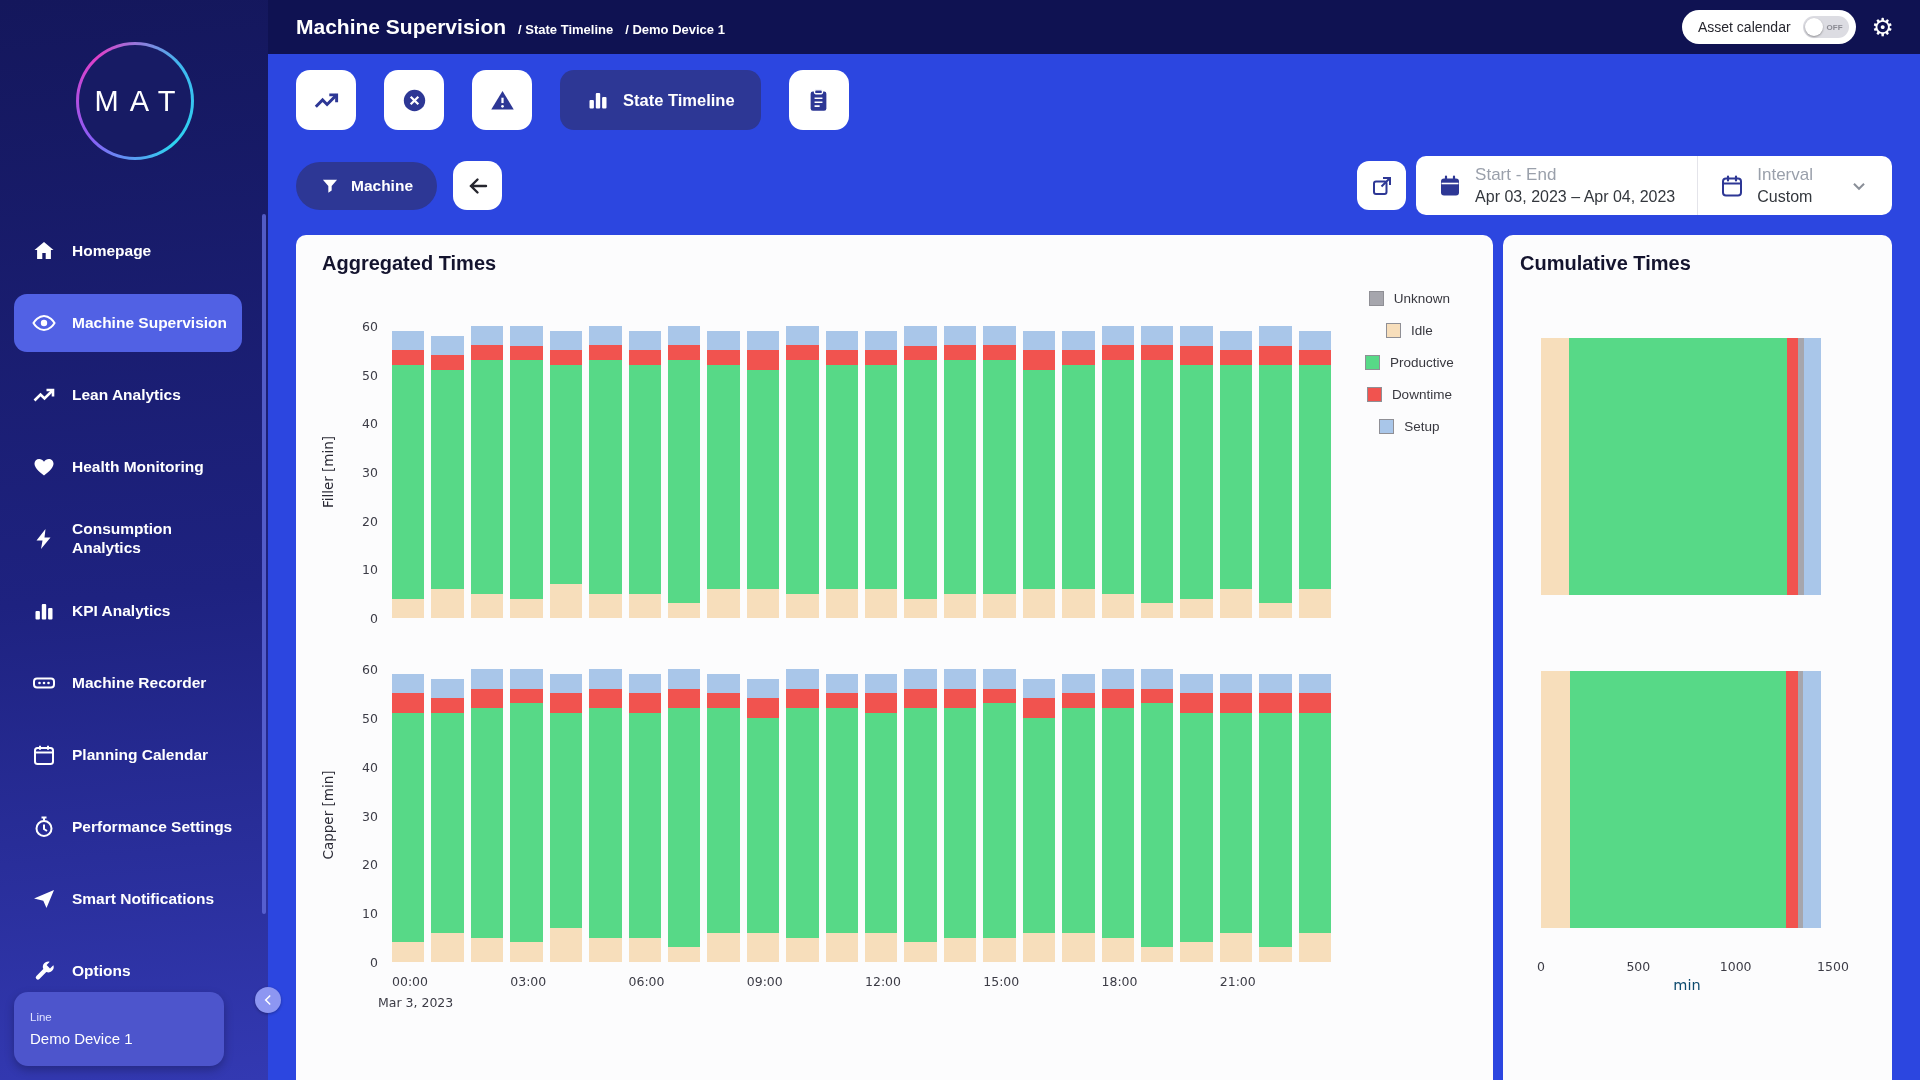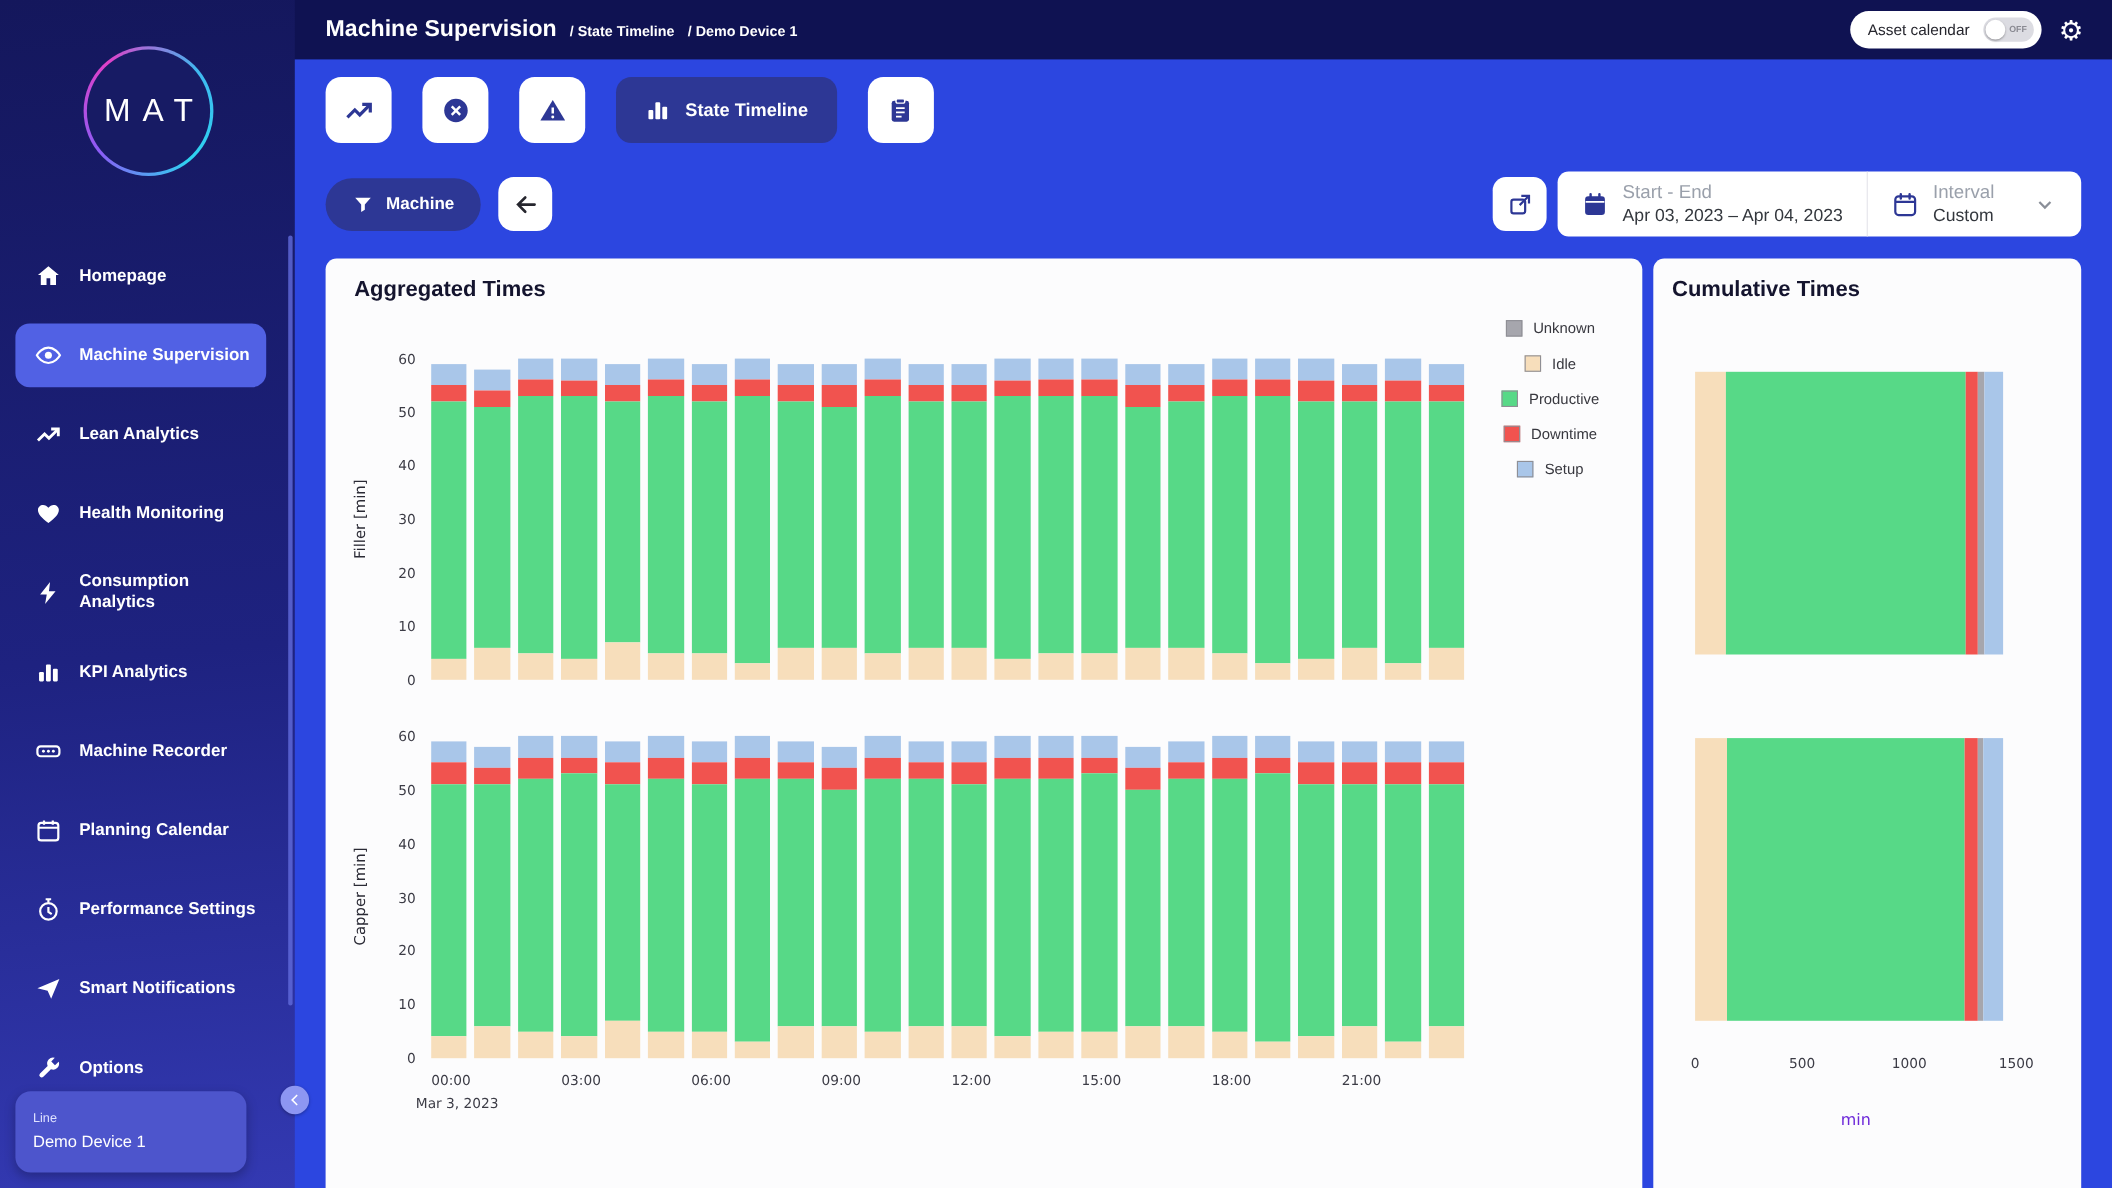--- a/index.html
+++ b/index.html
@@ -91,21 +91,21 @@
   .xlabels{position:absolute;left:96px;top:739px;width:939px;display:flex;gap:7px;font-family:"DejaVu Sans",sans-serif;}
   .xlabels span{flex:1;text-align:center;font-size:12.5px;color:#3c3c46;white-space:nowrap;}
   .date-note{position:absolute;left:82px;top:760px;font-size:12.5px;color:#3c3c46;font-family:"DejaVu Sans",sans-serif;white-space:nowrap;}
 
   .cplot{position:absolute;left:38px;width:292px;display:flex;}
   #cbar-0{top:103px;height:257px;}
   #cbar-1{top:436px;height:257px;}
   .cplot div{height:100%;}
   .cxticks{position:absolute;left:38px;top:724px;width:292px;height:16px;font-family:"DejaVu Sans",sans-serif;}
   .cxticks span{position:absolute;transform:translateX(-50%);font-size:12.5px;color:#3c3c46;}
-  .cxlabel{position:absolute;left:38px;width:292px;top:776px;text-align:center;font-size:14.5px;color:#6d28d9;font-family:"DejaVu Sans",sans-serif;}
+  .cxlabel{position:absolute;left:38px;width:292px;top:742px;text-align:center;font-size:14.5px;color:#0c4a6e;font-family:"DejaVu Sans",sans-serif;}
 </style>
 </head>
 <body>
 
 <header class="topbar">
   <div class="breadcrumb">
     <span class="bc-title">Machine Supervision</span>
     <span class="bc-crumb">/ State Timeline</span>
     <span class="bc-crumb">/ Demo Device 1</span>
   </div>

